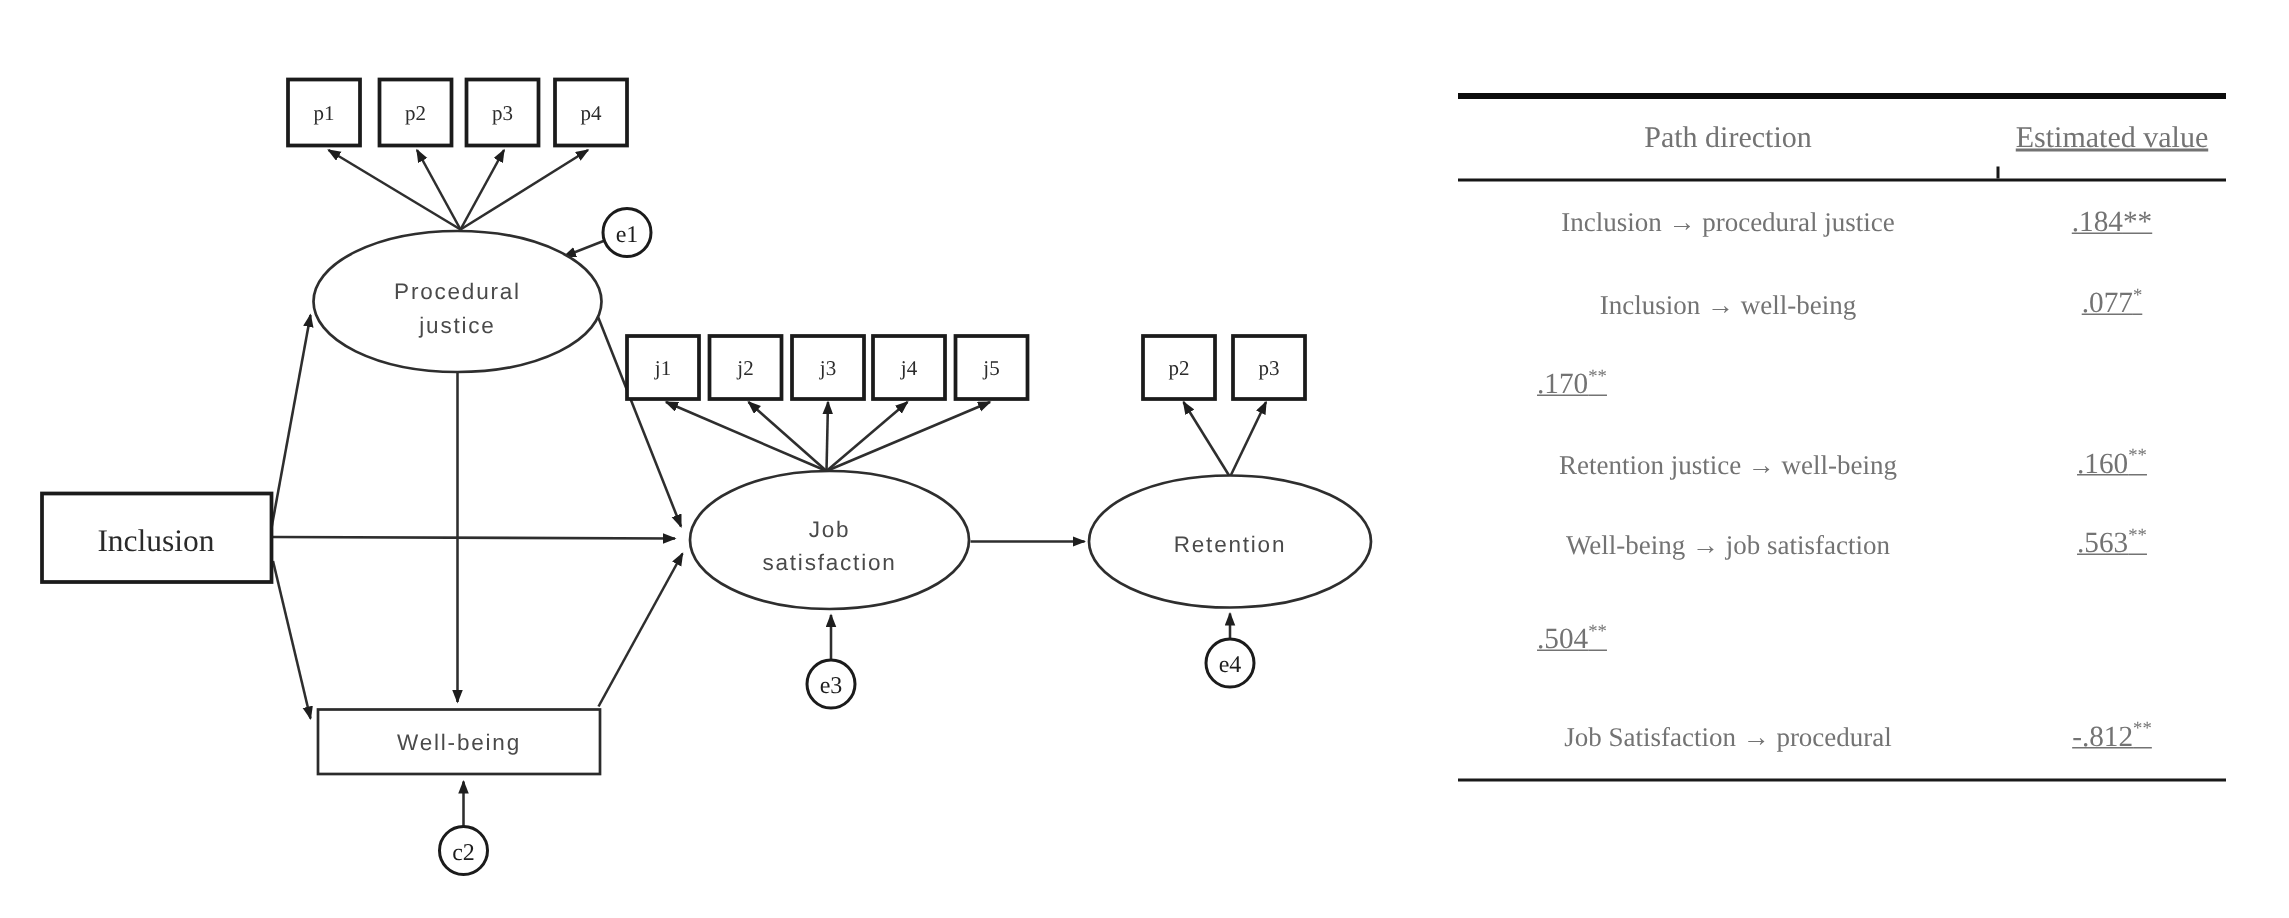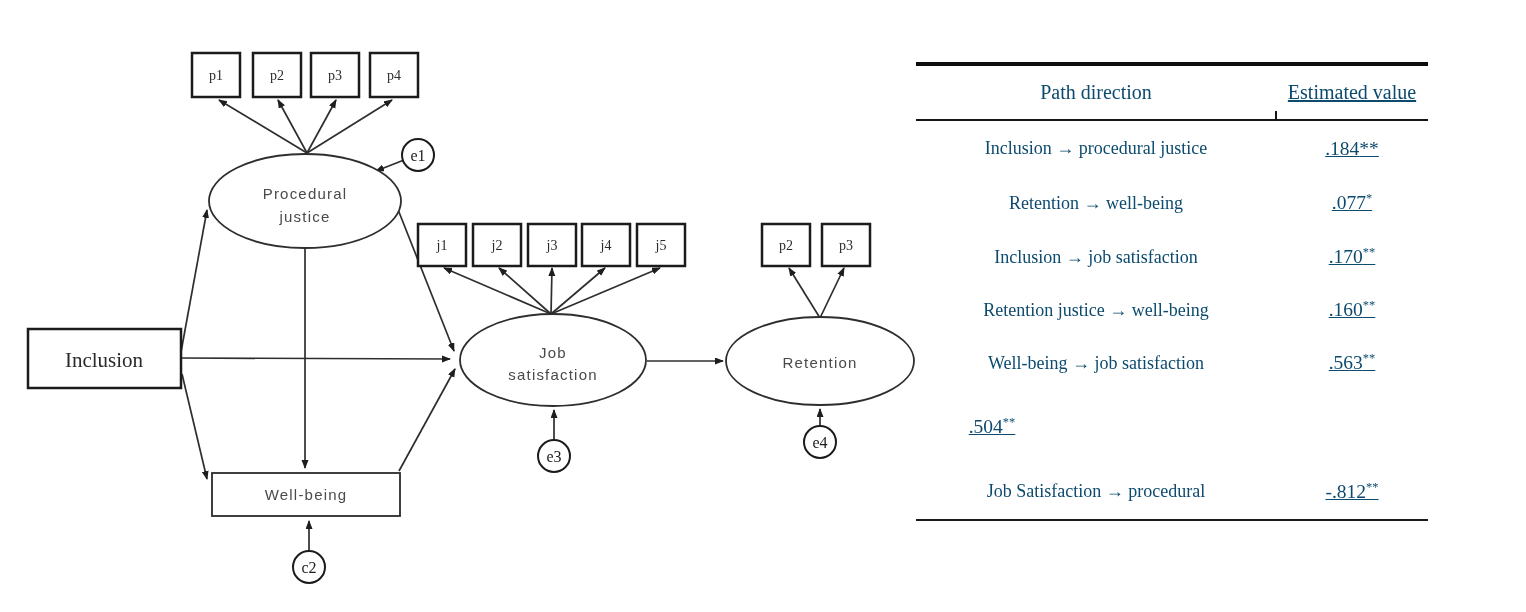--- a/index.html
+++ b/index.html
@@ -69,24 +69,24 @@
   .inclusion-label {
     font-family: "Liberation Serif", serif;
     font-size: 21px;
     fill: #2a2a2a;
     text-anchor: middle;
   }
 
   
   #path-table {
     position: absolute;
-    left: 916px;
+    left: 972px;
     top: 62px;
     width: 512px;
-    color: #0c4a6e;
+    color: #737373;
   }
   .t-topline {
     height: 4px;
     background: #0d0d0d;
   }
   .t-header {
     display: flex;
     height: 53px;
     align-items: center;
     border-bottom: 2px solid #161616;
@@ -258,26 +258,25 @@
       <div class="t-col2 t-h">Estimated value</div>
       <span class="tick"></span>
     </div>
 
     <div class="t-row" style="height:55px">
       <div class="t-col1 t-path">Inclusion → procedural justice</div>
       <div class="t-col2 t-val"><span>.184</span><span>**</span></div>
     </div>
 
     <div class="t-row" style="height:54px">
-      <div class="t-col1 t-path">Retention → well-being</div>
+      <div class="t-col1 t-path">Inclusion → well-being</div>
       <div class="t-col2 t-val"><span>.077</span><sup>*</sup></div>
     </div>
 
     <div class="t-row" style="height:54px">
-      <div class="t-col1 t-path">Inclusion → job satisfaction</div>
       <div class="t-col2 t-val"><span>.170</span><sup>**</sup></div>
     </div>
 
     <div class="t-row" style="height:52px">
       <div class="t-col1 t-path">Retention justice → well-being</div>
       <div class="t-col2 t-val"><span>.160</span><sup>**</sup></div>
     </div>
 
     <div class="t-row" style="height:54px">
       <div class="t-col1 t-path">Well-being → job satisfaction</div>

